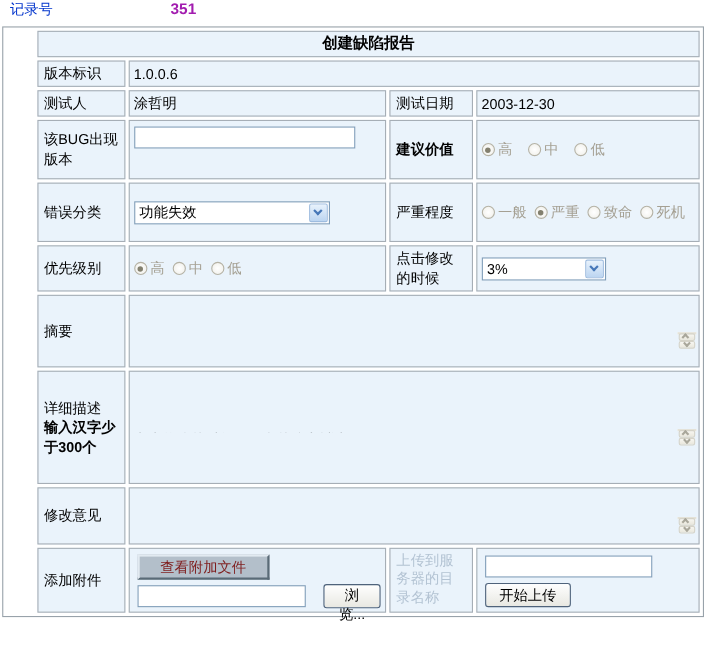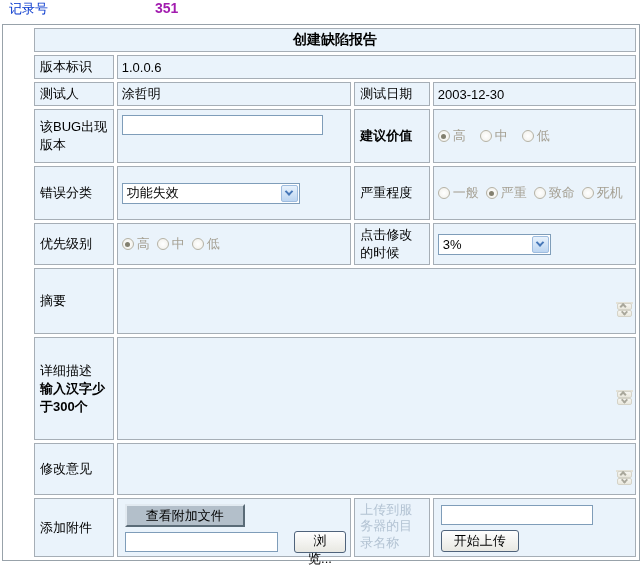--- a/index.html
+++ b/index.html
@@ -62,21 +62,21 @@
   .scroll-btn { width:15px; height:16px; margin:0; background:linear-gradient(#F7F6F1,#E9E7DC);
     border:1px solid #D5D3C8; border-radius:2px; display:flex; align-items:center;
     justify-content:center; }
   .chev-up-g { width:5px; height:5px; border-left:2px solid #A9A79B;
     border-top:2px solid #A9A79B; transform:rotate(45deg) translate(-1px,1px); }
   .chev-down-g { width:5px; height:5px; border-right:2px solid #A9A79B;
     border-bottom:2px solid #A9A79B; transform:rotate(45deg) translate(-1px,-1px); }
 
   
   .attach-cell-inner { display:flex; flex-direction:column; gap:4px; padding:2px 0 0 3px; }
-  .btn-view { width:120px; height:23px; background:#B3BFCA; color:#000000;
+  .btn-view { width:120px; height:23px; background:#B3BFCA; color:#7f1d1d;
     border-top:2px solid #E2EAF1; border-left:2px solid #E2EAF1;
     border-right:2px solid #5A6B77; border-bottom:2px solid #5A6B77;
     font-size:13px; font-family:inherit; }
   .file-row { display:flex; align-items:center; gap:16px; }
   .xp-btn { background:linear-gradient(#FEFEFE,#E8E8E2); border:1px solid #4F637B;
     border-radius:3px; height:22px; padding:0 10px; font-size:13px; font-family:inherit; color:#000; }
   .server-dir-label { color:#B3C3D3; line-height:1.25;font-family:Liberation Mono, monospace; }
   .upload-cell-inner { display:flex; flex-direction:column; gap:5px; padding:2px 0 0 3px; }
 </style>
 </head>

